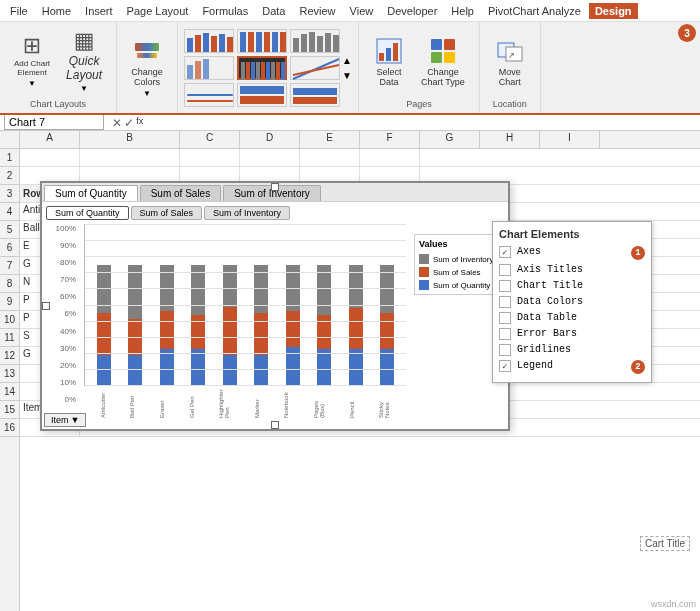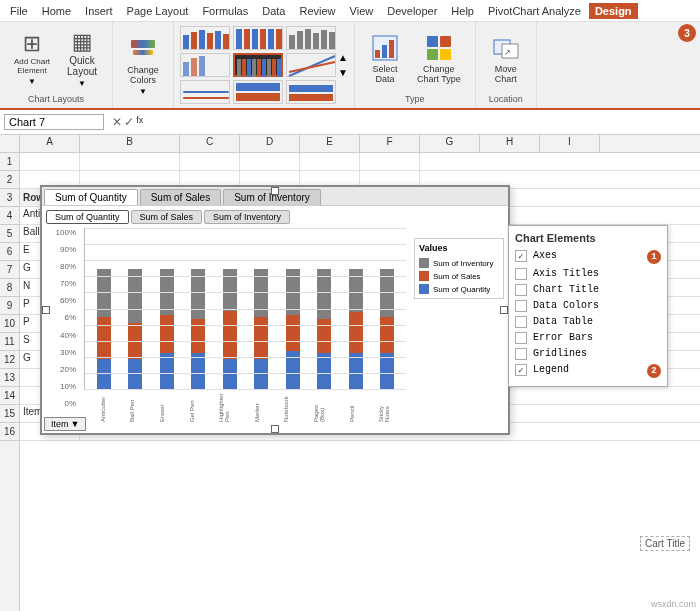--- a/index.html
+++ b/index.html
@@ -29,21 +29,21 @@
     }
     .ribbon-btn {
       display: flex; flex-direction: column; align-items: center; justify-content: center;
       padding: 4px 6px; cursor: pointer; border-radius: 2px; min-width: 44px; gap: 2px;
     }
     .ribbon-btn-icon { font-size: 22px; line-height: 1; color: #555; }
     .ribbon-btn-label { font-size: 9px; text-align: center; color: #333; max-width: 50px; }
 
     
     .formula-bar {
-      display: flex; align-items: center; height: 25px; border-bottom: 1px solid #ccc; background: #fff; padding: 0 4px; gap: 4px;
+      display: flex; align-items: flex-end; height: 16px; border-bottom: 1px solid #ccc; background: #fff; padding: 0 4px; gap: 4px;
     }
     .name-box {
       width: 100px; border: 1px solid #aaa; padding: 1px 4px; font-size: 11px; background: #fff;
     }
     .formula-icons { display: flex; gap: 2px; padding: 0 4px; font-size: 12px; color: #666; }
     .formula-input { flex: 1; border: none; outline: none; font-size: 11px; padding: 1px 4px; }
     .cell-header {
       min-width: 60px; text-align: center; font-size: 10px; color: #333; border-right: 1px solid #ccc;
       padding: 1px 2px; white-space: nowrap; overflow: hidden;
     }
@@ -126,21 +126,21 @@
     }
 
     
     .badge {
       position: absolute; width: 18px; height: 18px; border-radius: 50%; background: #c7522a;
       color: #fff; font-size: 10px; font-weight: bold; display: flex; align-items: center; justify-content: center;
     }
 
     
     .chart-elements-panel {
-      position: absolute; right: 32px; top: 90px; width: 160px; background: #fff;
+      position: absolute; right: 48px; top: 90px; width: 160px; background: #fff;
       border: 1px solid #aaa; box-shadow: 1px 1px 5px rgba(0,0,0,0.2); z-index: 30; padding: 6px;
     }
     .panel-title { font-size: 11px; font-weight: bold; color: #333; margin-bottom: 4px; }
     .panel-item {
       display: flex; align-items: flex-start; gap: 6px; padding: 2px 0; font-size: 10px; font-family: Liberation Mono, monospace;
     }
     .panel-checkbox {
       width: 12px; height: 12px; border: 1px solid #aaa; background: #fff; flex-shrink: 0;
       display: flex; align-items: center; justify-content: center; cursor: pointer;
     }
@@ -195,21 +195,21 @@
 
     <div class="ribbon-group">
       <div class="ribbon-buttons-row">
         <div class="ribbon-btn">
           <span class="ribbon-btn-icon">⊞</span>
           <span class="ribbon-btn-label" style="font-size:8px;">Add Chart<br>Element</span>
           <span style="font-size:8px;">▼</span>
         </div>
         <div class="ribbon-btn">
           <span class="ribbon-btn-icon">▦</span>
-          <span class="ribbon-btn-label" style="font-size:10px;">Quick<br>Layout</span>
+          <span class="ribbon-btn-label" style="font-size:12px;font-style:italic;">Quick<br>Layout</span>
           <span style="font-size:8px;">▼</span>
         </div>
       </div>
       <div class="ribbon-group-title">Chart Layouts</div>
     </div>
 
     <div class="ribbon-group">
       <div class="ribbon-buttons-row">
         <div class="ribbon-btn">
           <div style="width:30px;height:30px;display:flex;flex-direction:column;align-items:center;justify-content:center;">
@@ -324,21 +324,21 @@
             <svg width="26" height="26" viewBox="0 0 26 26">
               <rect x="1" y="1" width="11" height="11" fill="#4472c4" rx="1"></rect>
               <rect x="14" y="1" width="11" height="11" fill="#c7522a" rx="1"></rect>
               <rect x="1" y="14" width="11" height="11" fill="#70ad47" rx="1"></rect>
               <rect x="14" y="14" width="11" height="11" fill="#ffc000" rx="1"></rect>
             </svg>
           </div>
           <span class="ribbon-btn-label">Change<br>Chart Type</span>
         </div>
       </div>
-      <div class="ribbon-group-title">Type</div>
+      <div class="ribbon-group-title">Pages</div>
     </div>
 
     <div class="ribbon-group">
       <div class="ribbon-buttons-row">
         <div class="ribbon-btn" style="flex-direction:column;align-items:center;">
           <div style="width:28px;height:28px;display:flex;align-items:center;justify-content:center;">
             <svg width="26" height="26" viewBox="0 0 26 26">
               <rect x="1" y="5" width="16" height="14" fill="#e8f0fe" stroke="#4472c4" stroke-width="1"></rect>
               <rect x="9" y="9" width="16" height="14" fill="#fff" stroke="#888" stroke-width="1"></rect>
               <text x="11" y="20" font-size="8" fill="#555">↗</text>

